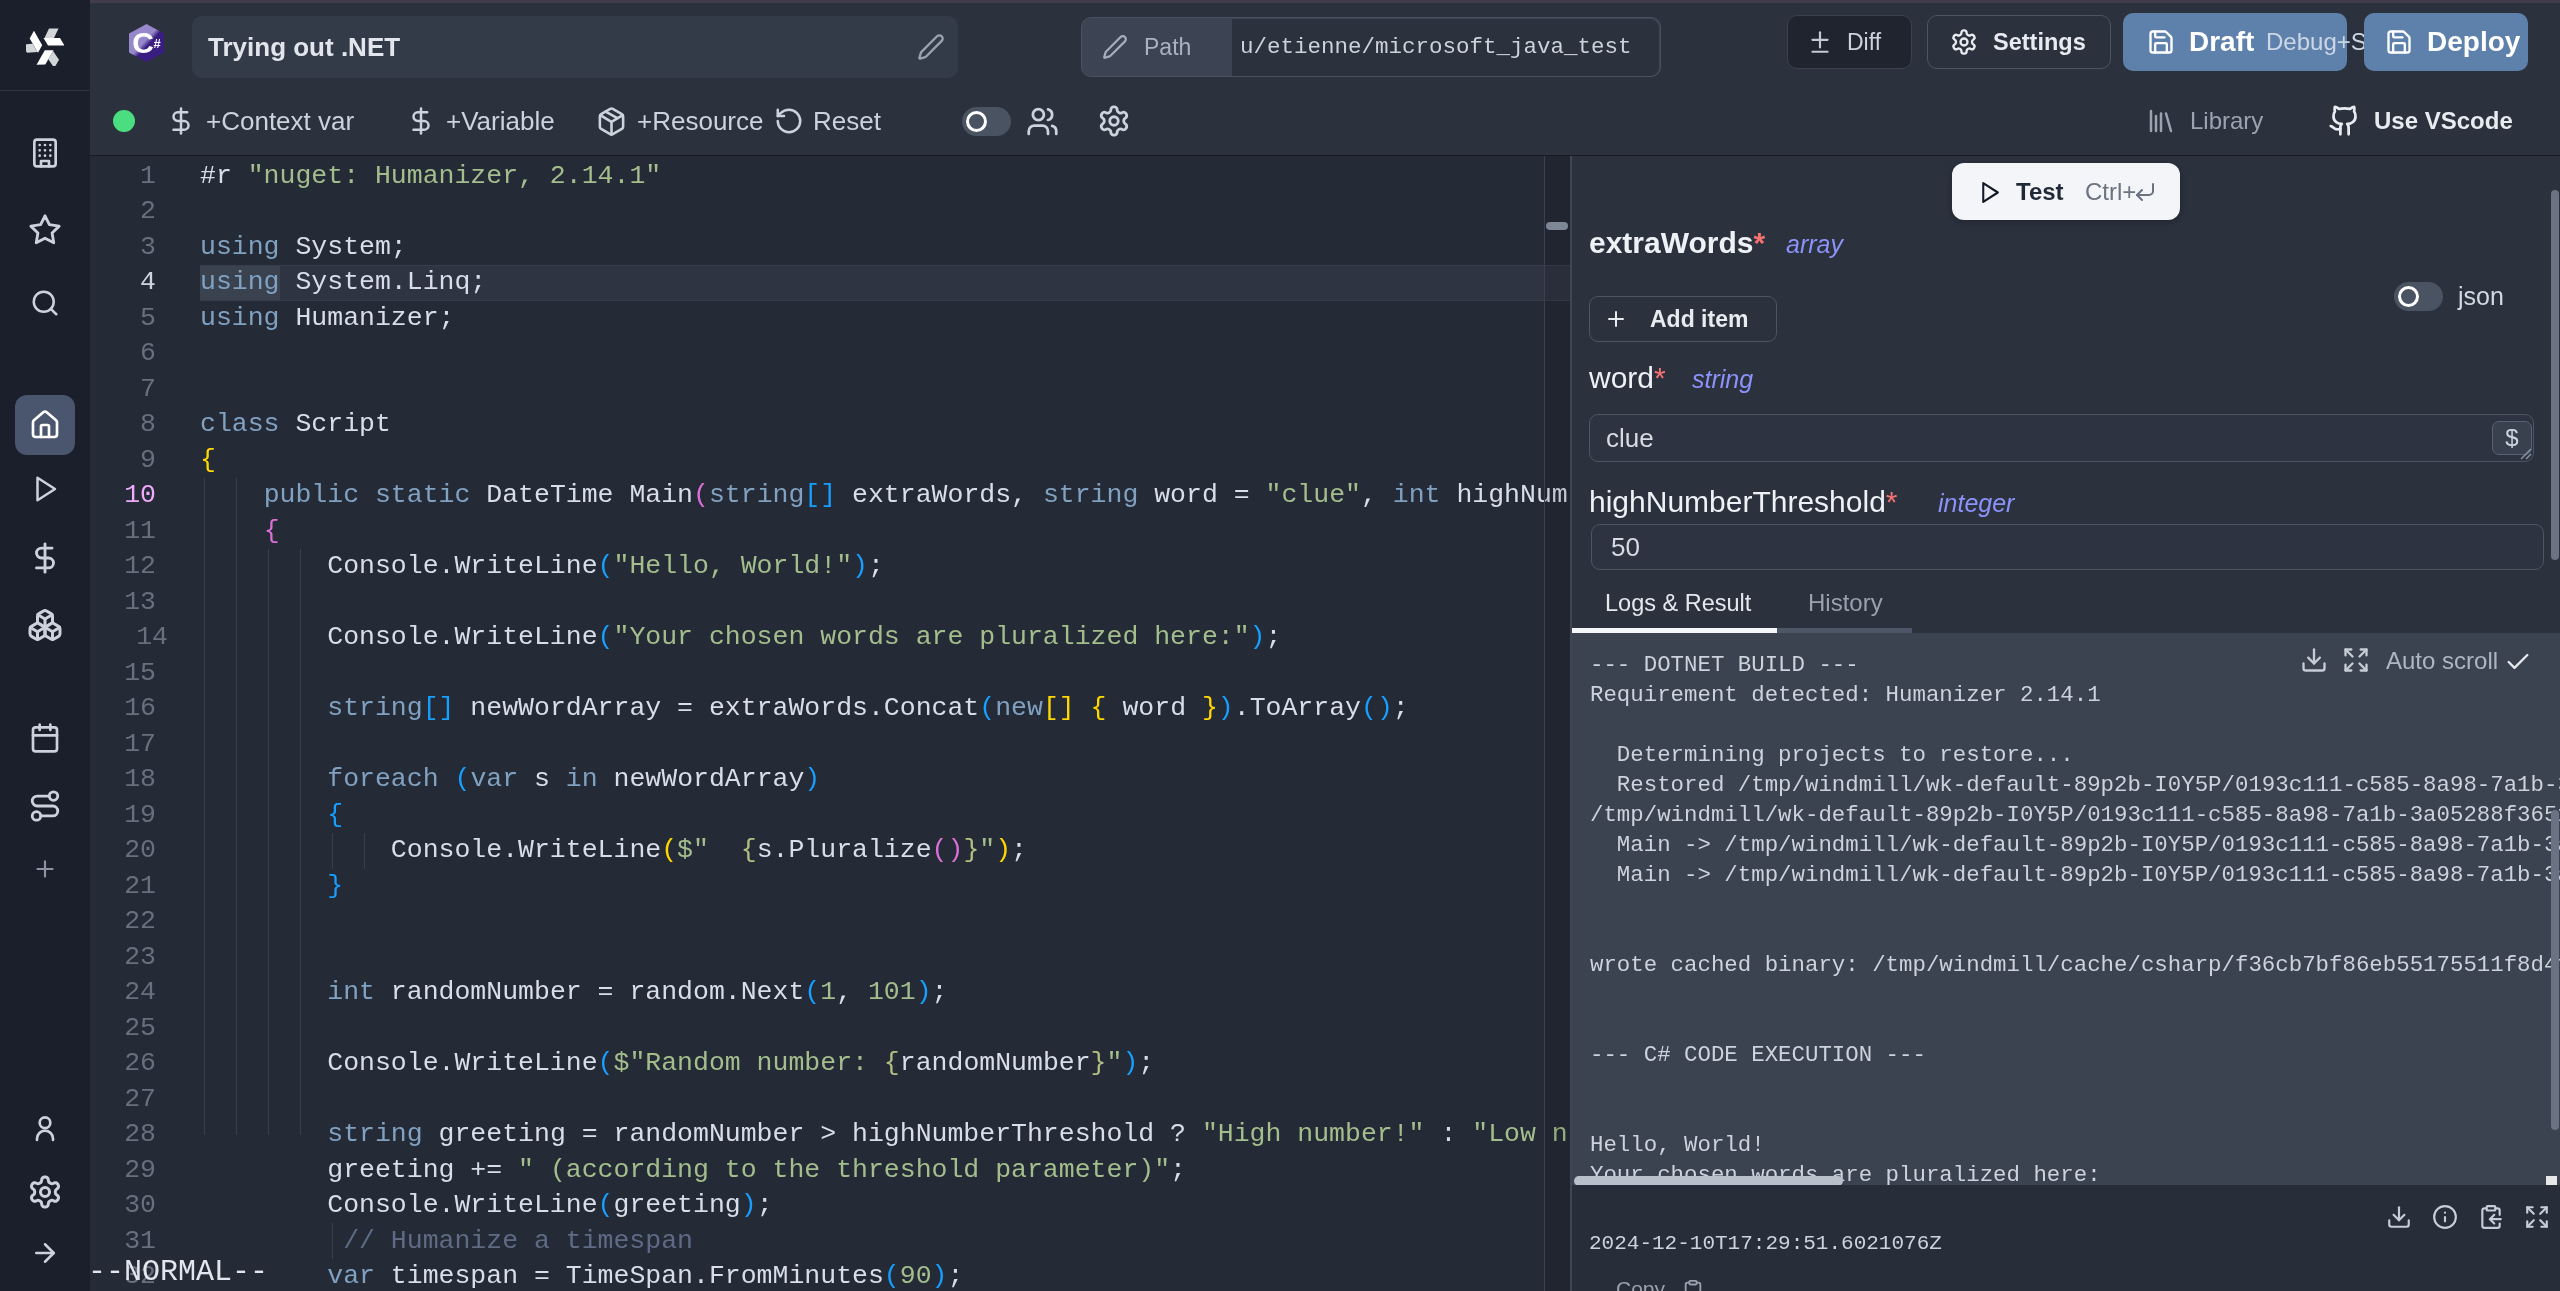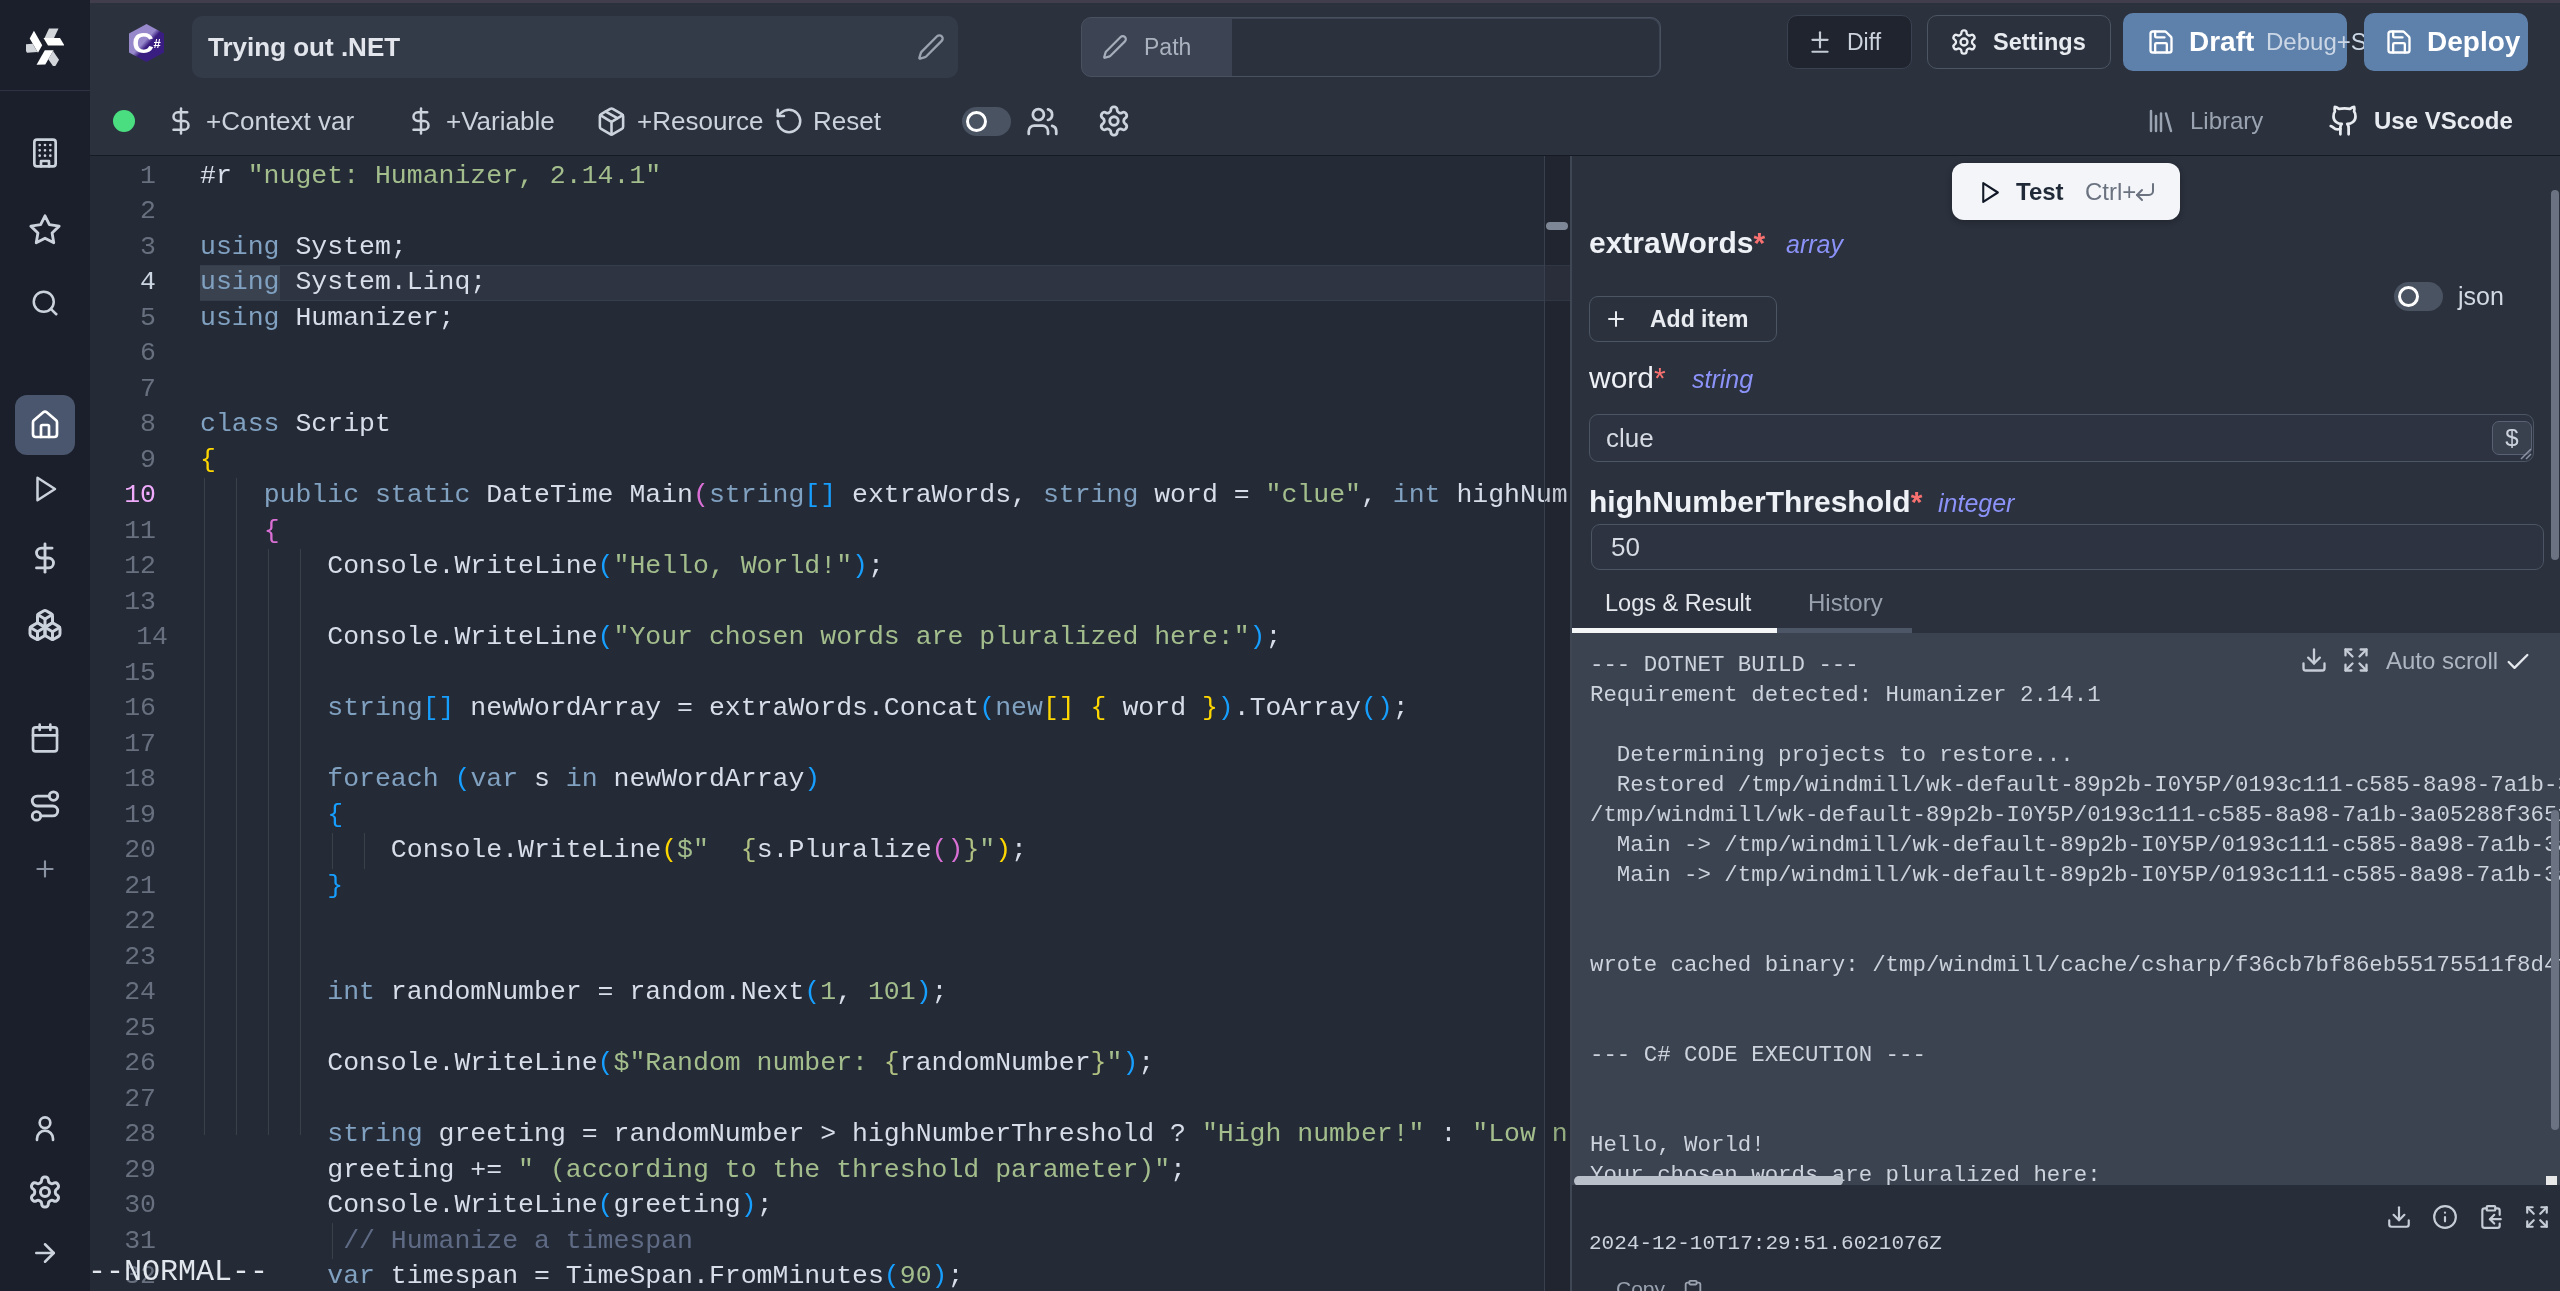--- a/index.html
+++ b/index.html
@@ -208,20 +208,21 @@
 <svg class="abs ic" style="left:917px;top:33px;color:#9aa2af" width="28" height="28" viewBox="0 0 24 24">
       <path d="M21.174 6.812a1 1 0 0 0-3.986-3.987L3.842 16.174a2 2 0 0 0-.5.83l-1.321 4.352a.5.5 0 0 0 .623.622l4.353-1.32a2 2 0 0 0 .83-.497z"></path>
     </svg>
 
 <div class="abs" style="left:1081px;top:17px;width:580px;height:60px;background:#3c4352;border:1.5px solid #49505f;border-radius:10px"></div>
 <div class="abs" style="left:1232px;top:18.5px;width:427px;height:57px;background:#2b313d;border-radius:0 9px 9px 0"></div>
 <svg class="abs ic" style="left:1102px;top:34px;color:#a6aebb" width="26" height="26" viewBox="0 0 24 24">
       <path d="M21.174 6.812a1 1 0 0 0-3.986-3.987L3.842 16.174a2 2 0 0 0-.5.83l-1.321 4.352a.5.5 0 0 0 .623.622l4.353-1.32a2 2 0 0 0 .83-.497z"></path>
     </svg>
 <div class="abs" style="left:1144px;top:17px;height:60px;line-height:60px;font-size:23px;color:#aab2bf">Path</div>
+<div class="abs mono" style="left:1240px;top:17px;height:60px;line-height:60px;font-size:22.5px;color:#ccd2da">u/etienne/microsoft_java_test</div>
 
 <div class="abs" style="left:1787px;top:15px;width:125px;height:54px;background:#20242e;border:1.5px solid #3a4150;border-radius:10px"></div>
 <svg class="abs ic" style="left:1807px;top:29px;color:#c3cad4" width="26" height="26" viewBox="0 0 24 24">
       <path d="M12 3v14"></path>
       <path d="M5 10h14"></path>
       <path d="M5 21h14"></path>
     </svg>
 <div class="abs" style="left:1847px;top:15px;height:54px;line-height:54px;font-size:23px;color:#ccd3dc">Diff</div>
 
 <div class="abs" style="left:1927px;top:15px;width:184px;height:54px;border:1.5px solid #4b5563;border-radius:10px"></div>
@@ -326,21 +327,21 @@
 <div class="abs" style="left:1692px;top:365px;font-size:25px;font-style:italic;color:#8b92f8">string</div>
 
 <div class="abs" style="left:1589px;top:414px;width:945px;height:48px;background:#2d3340;border:1.5px solid #4b5563;border-radius:9px"></div>
 <div class="abs" style="left:1606px;top:414px;height:48px;line-height:48px;font-size:26px;color:#d6dbe3">clue</div>
 <div class="abs" style="left:2492px;top:421px;width:40px;height:34px;background:#39404e;border:1.5px solid #596274;border-radius:7px"></div>
 <div class="abs" style="left:2492px;top:421px;width:40px;height:34px;line-height:34px;font-size:24px;color:#cdd4de;text-align:center">$</div>
 <svg class="abs" style="left:2519px;top:447px" width="14" height="14" viewBox="0 0 14 14">
       <path d="M12 2 2 12M12 7 7 12" stroke="#8a93a3" stroke-width="1.5"></path>
     </svg>
 
-<div class="abs" style="left:1589px;top:485px;font-size:30px;font-weight:700;color:#eef1f6">highNumberThreshold<span style="color:#f87171">*</span></div>
+<div class="abs" style="left:1589px;top:485px;font-size:30px;font-weight:400;color:#eef1f6">highNumberThreshold<span style="color:#f87171">*</span></div>
 <div class="abs" style="left:1938px;top:489px;font-size:25px;font-style:italic;color:#8b92f8">integer</div>
 
 <div class="abs" style="left:1591px;top:524px;width:953px;height:46px;background:#2d3340;border:1.5px solid #4b5563;border-radius:9px"></div>
 <div class="abs" style="left:1611px;top:524px;height:46px;line-height:46px;font-size:26px;color:#d6dbe3">50</div>
 
 <div class="abs" style="left:1605px;top:576px;height:54px;line-height:54px;font-size:23.5px;color:#e5e9ee">Logs &amp; Result</div>
 <div class="abs" style="left:1808px;top:576px;height:54px;line-height:54px;font-size:24px;color:#99a1ae">History</div>
 <div class="abs" style="left:1572px;top:628px;width:205px;height:5px;background:#f5f6f8"></div>
 <div class="abs" style="left:1777px;top:628px;width:135px;height:5px;background:#4d5666"></div>
 

